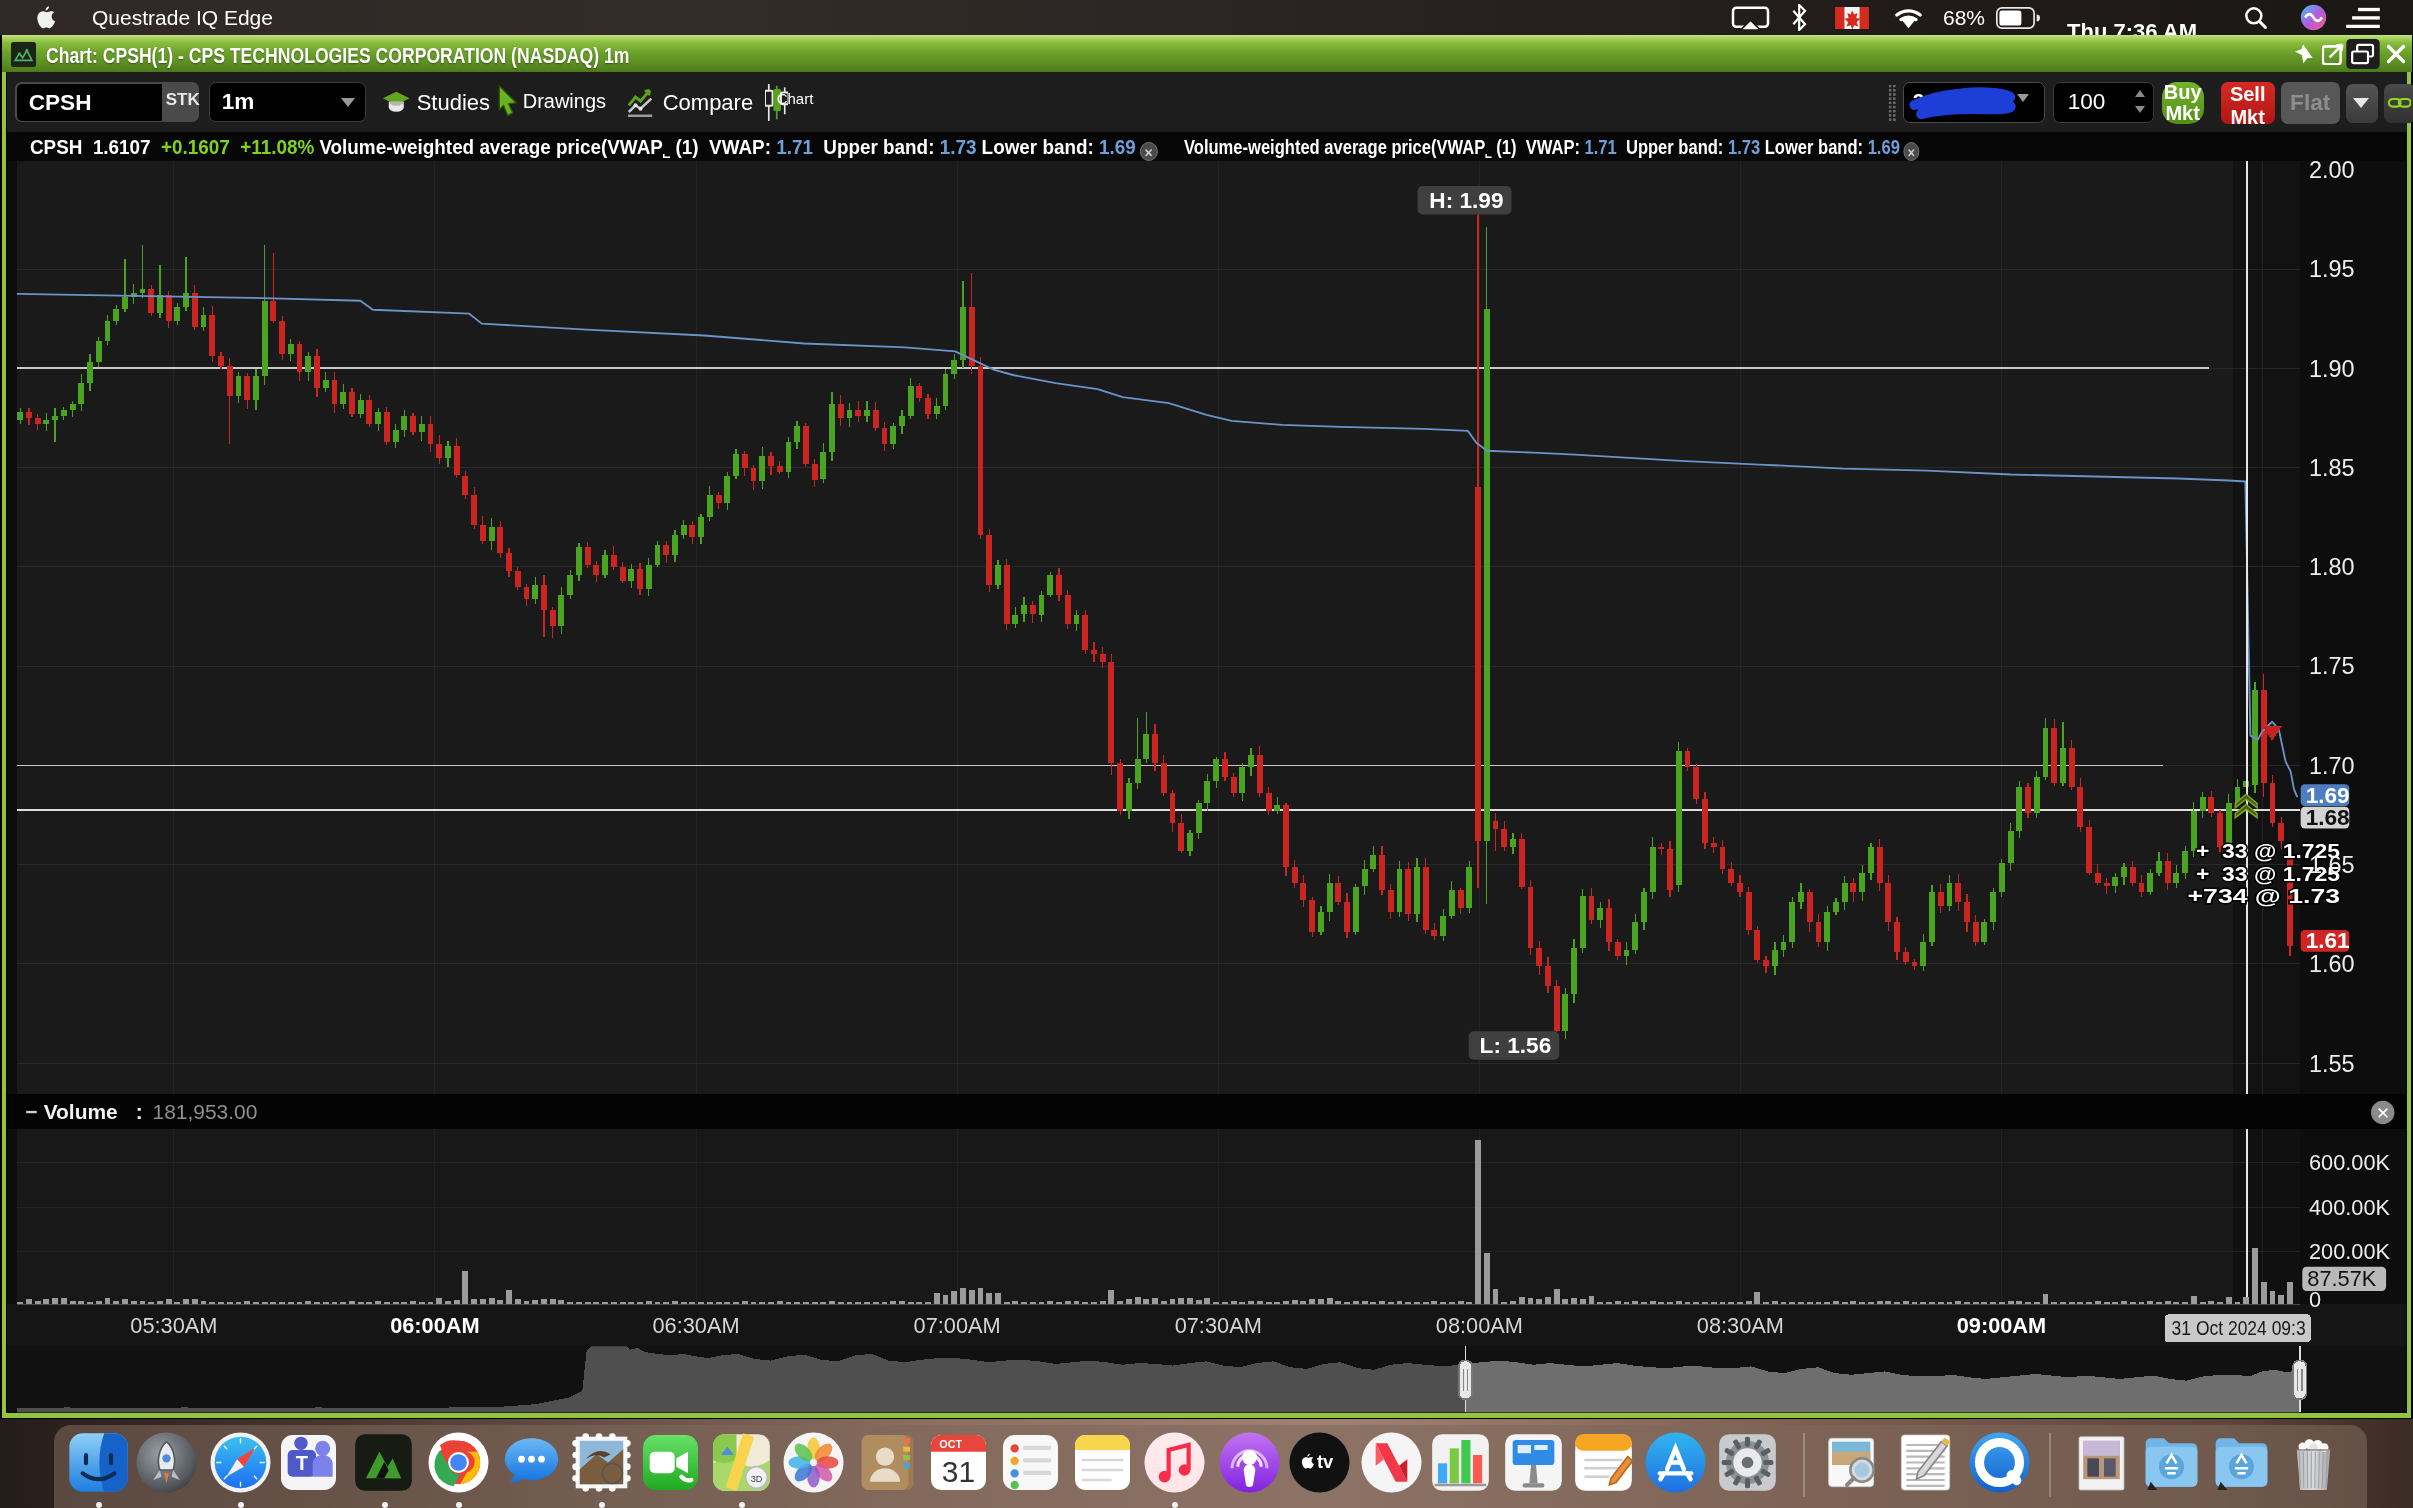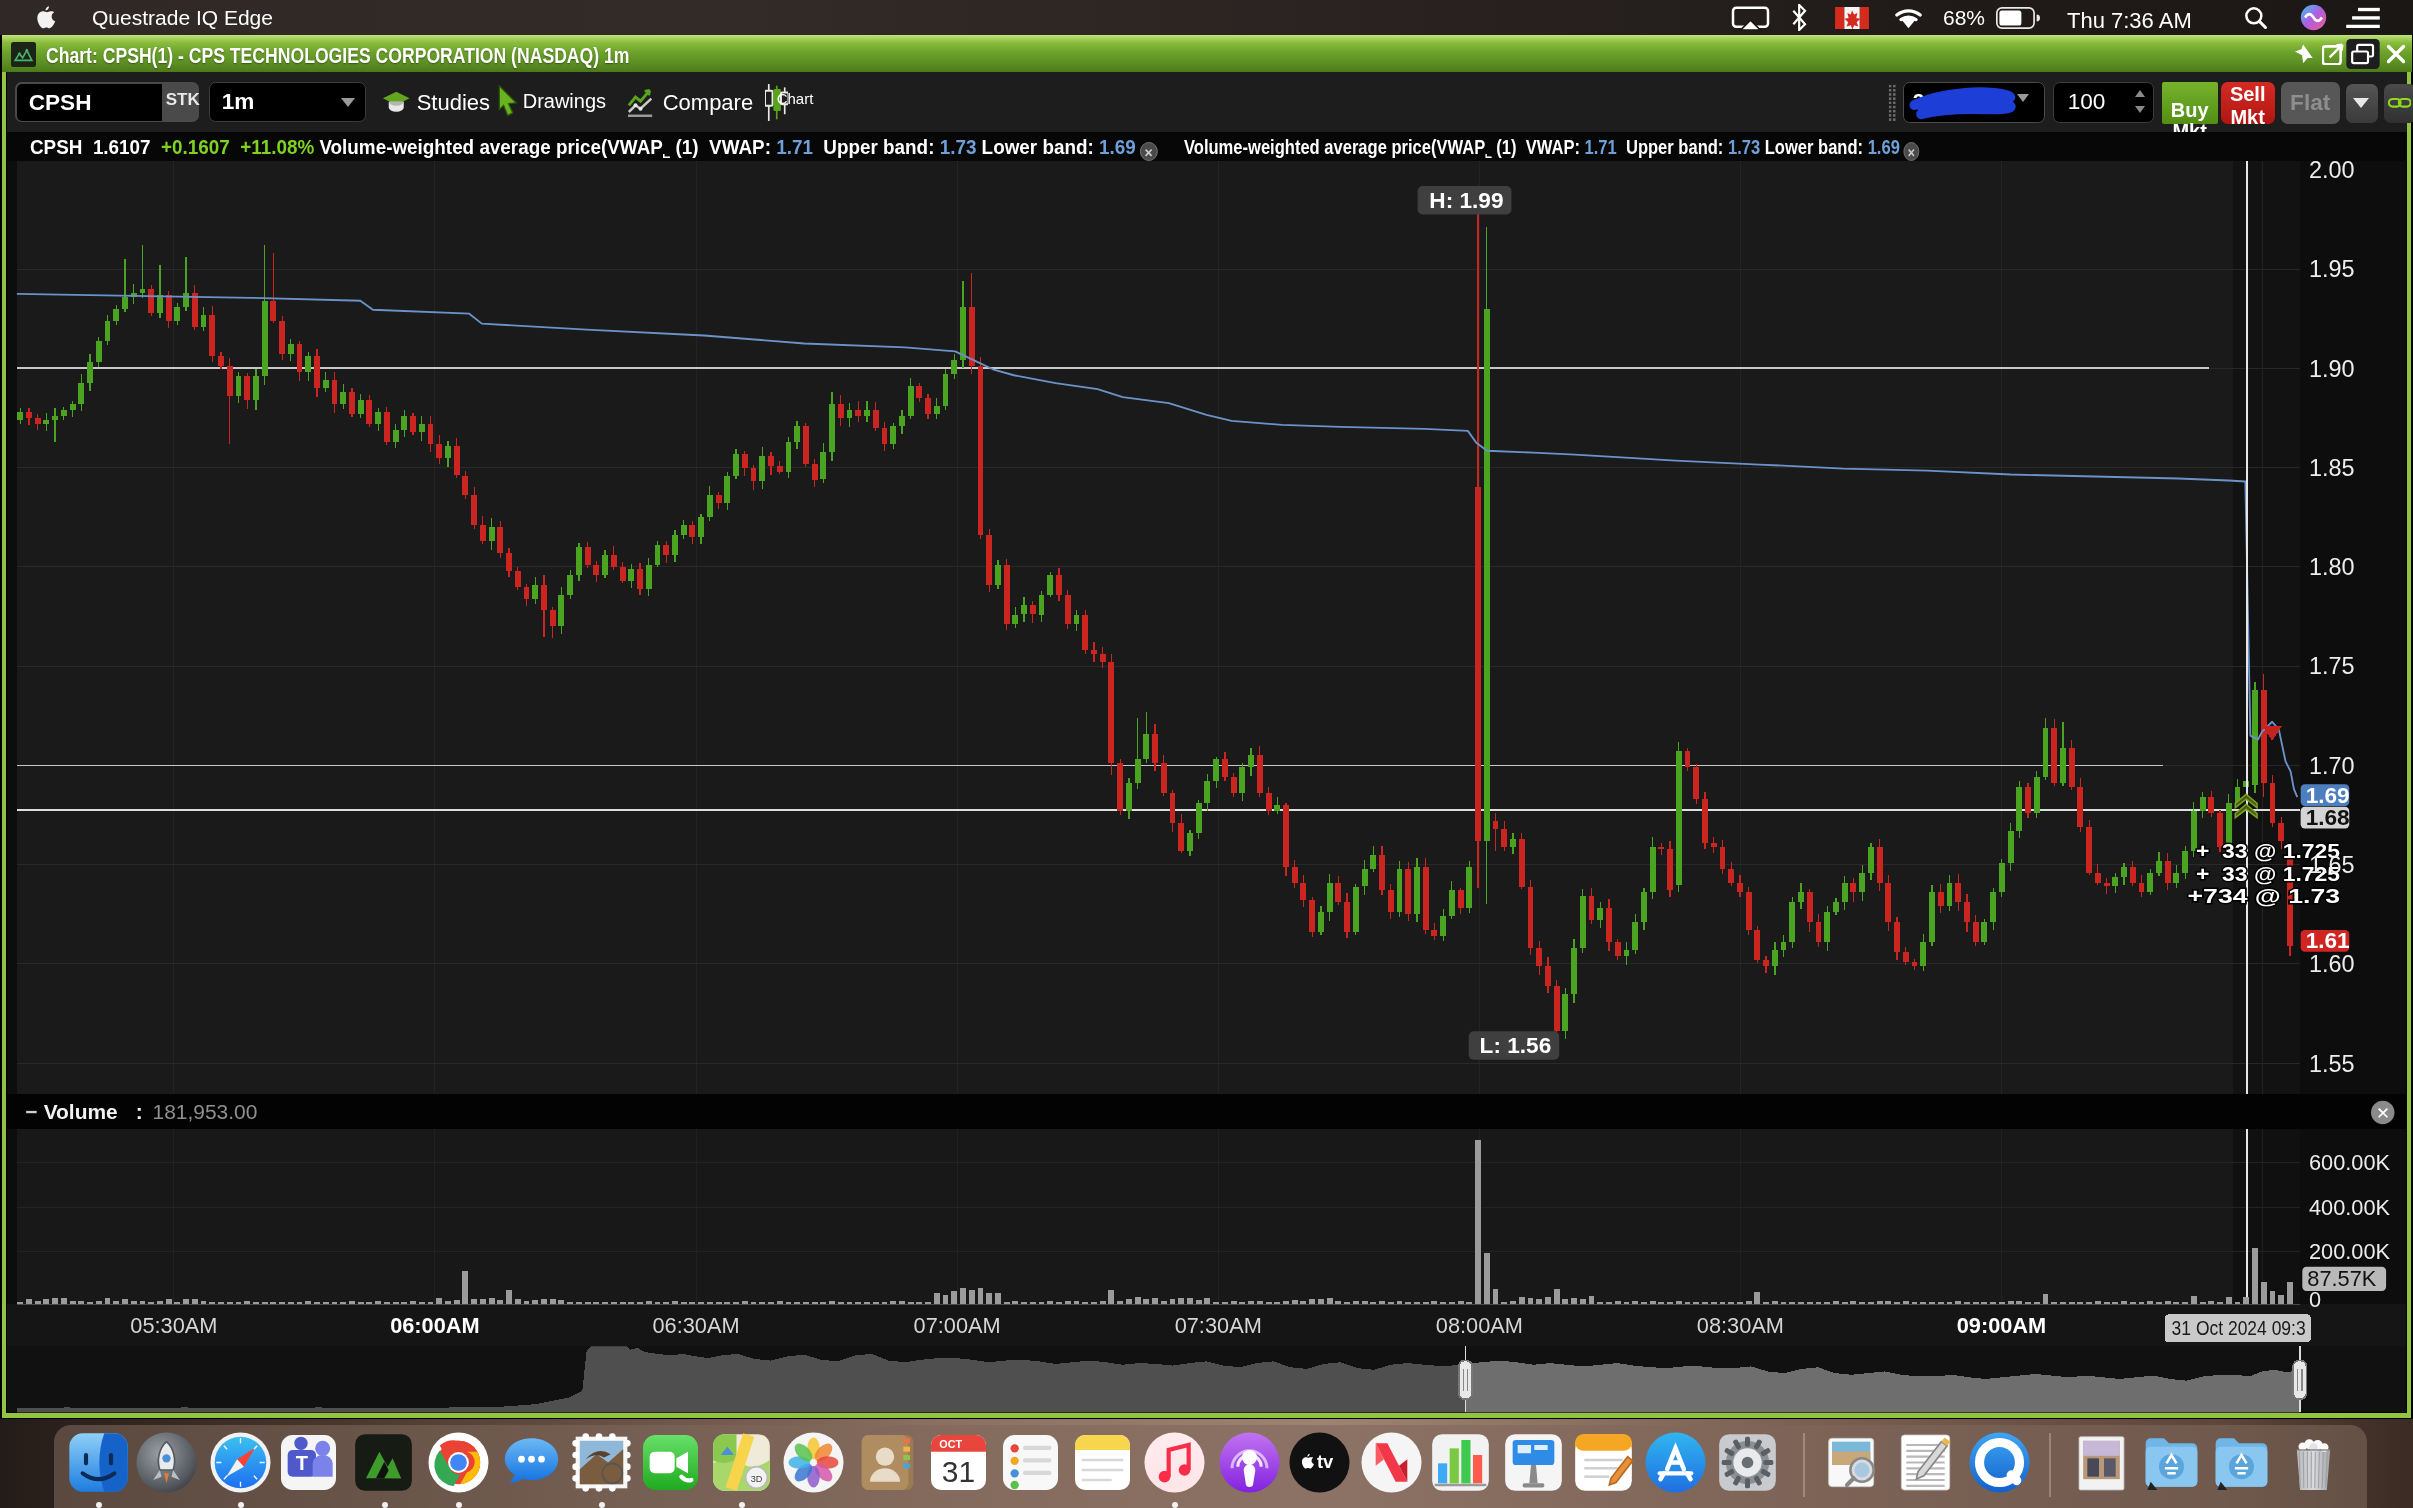--- a/index.html
+++ b/index.html
@@ -548,21 +548,21 @@
 <svg class="icon" style="left:1891px;top:5px" width="35" height="25" viewBox="0 0 42 30">
 <path d="M21 28 L13 18 a13 13 0 0 1 16 0 Z" fill="#fff"></path>
 <path d="M7 12 a22 22 0 0 1 28 0 M12 17.5 a16 16 0 0 1 18 0" fill="none" stroke="#fff" stroke-width="4" stroke-linecap="round"></path>
       </svg>
 <div class="mtext" style="left:1943px;top:5.9px;font-weight:normal;font-size:21px">68%</div>
 <svg class="icon" style="left:1996px;top:6.7px" width="44" height="22" viewBox="0 0 52 26">
 <rect x="1" y="1" width="44" height="24" rx="6" fill="none" stroke="#e8e8e8" stroke-width="2"></rect>
 <rect x="4" y="4" width="26" height="18" rx="3" fill="#fff"></rect>
 <path d="M48 9 v8 a4 4 0 0 0 0 -8z" fill="#e8e8e8"></path>
       </svg>
-<div class="mtext" style="left:2067px;top:8px;font-weight:normal;font-size:22px">Thu 7:36 AM</div>
+<div class="mtext" style="left:2067px;top:19px;font-weight:bold;font-size:22px">Thu 7:36 AM</div>
 <svg class="icon" style="left:2243px;top:5px" width="25" height="25" viewBox="0 0 30 30">
 <circle cx="13" cy="13" r="9" fill="none" stroke="#fff" stroke-width="3"></circle>
         <line x1="20" y1="20" x2="27" y2="27" stroke="#fff" stroke-width="3.6" stroke-linecap="round"></line>
       </svg>
 <svg class="icon" style="left:2300px;top:4.2px" width="27" height="27" viewBox="0 0 32 32">
 <defs>
           <linearGradient id="siri" x1="0" y1="0" x2="1" y2="1">
 <stop offset="0" stop-color="#37c8f0"></stop>
             <stop offset=".5" stop-color="#b05ce0"></stop>
             <stop offset="1" stop-color="#f05c8a"></stop>
@@ -642,22 +642,22 @@
 <div class="abs" style="left:1896px;top:10px;width:142px;height:41px;background:#000;border:1.7px solid #4a4a4a;border-radius:6.7px"></div>
 <div class="abs" style="left:1906px;top:17px;font-size:21px;font-weight:bold;color:#fff">2</div>
 <svg class="icon" style="left:1902px;top:13.4px" width="126" height="35" viewBox="0 0 150 42">
 <path d="M6 24 C40 8 90 6 116 12 C126 15 120 18 100 17 C60 15 30 22 10 30 C40 22 95 18 118 24 C128 27 115 30 90 29 C60 28 30 31 14 35" fill="none" stroke="#1d3fd8" stroke-width="12" stroke-linecap="round"></path>
       </svg>
 <div class="abs" style="left:2010px;top:22px;width:0;height:0;border-left:6.7px solid transparent;border-right:6.7px solid transparent;border-top:8.4px solid #9a9a9a"></div>
 <div class="abs" style="left:2046px;top:10px;width:101px;height:41px;background:#000;border:1.7px solid #3c3c3c;border-radius:6.7px"></div>
 <div class="abs" style="left:2061px;top:17px;font-size:22.6px;color:#fff">100</div>
 <div class="abs" style="left:2128px;top:18.4px;width:0;height:0;border-left:5.9px solid transparent;border-right:5.9px solid transparent;border-bottom:7.5px solid #8a8a8a"></div>
 <div class="abs" style="left:2128px;top:34px;width:0;height:0;border-left:5.9px solid transparent;border-right:5.9px solid transparent;border-top:7.5px solid #8a8a8a"></div>
-<div class="abs" style="left:2155px;top:10px;width:56px;height:42px;border-radius:2px;
-background:linear-gradient(180deg,#76b32c,#538e14);color:#fff;font-weight:bold;font-size:20px;text-align:center;line-height:21px;padding-top:18px">Buy<br>Mkt</div>
+<div class="abs" style="left:2155px;top:10px;width:42px;height:42px;border-radius:15px;
+background:linear-gradient(180deg,#76b32c,#538e14);color:#fff;font-weight:bold;font-size:20px;text-align:center;line-height:21px;padding-top:0">Buy<br>Mkt</div>
 <div class="abs" style="left:2214px;top:10px;width:54px;height:42px;border-radius:6.7px;
 background:linear-gradient(180deg,#d62a24,#b01612);color:#fff;font-weight:bold;font-size:20px;text-align:center;line-height:23px;padding-top:0.8px">Sell<br>Mkt</div>
 <div class="abs" style="left:2274px;top:10px;width:59px;height:42px;border-radius:6.7px;
 background:#575757;color:#8e8e8e;font-weight:bold;font-size:22.6px;text-align:center;line-height:42px">Flat</div>
 <div class="abs" style="left:2339px;top:11.7px;width:32px;height:39px;border-radius:6.7px;background:linear-gradient(180deg,#555,#3a3a3a)"></div>
 <div class="abs" style="left:2346px;top:26px;width:0;height:0;border-left:8.4px solid transparent;border-right:8.4px solid transparent;border-top:10px solid #e8e8e8"></div>
 <div class="abs" style="left:2377px;top:11.7px;width:32px;height:39px;border-radius:6.7px;background:linear-gradient(180deg,#4a4a4a,#303030)"></div>
 <svg class="icon" style="left:2381px;top:22px" width="23.5" height="18.4" viewBox="0 0 28 22">
 <rect x="1" y="6" width="14" height="9" rx="4.5" fill="none" stroke="#8fd81e" stroke-width="2.6"></rect>
 <rect x="13" y="6" width="14" height="9" rx="4.5" fill="none" stroke="#8fd81e" stroke-width="2.6"></rect>

